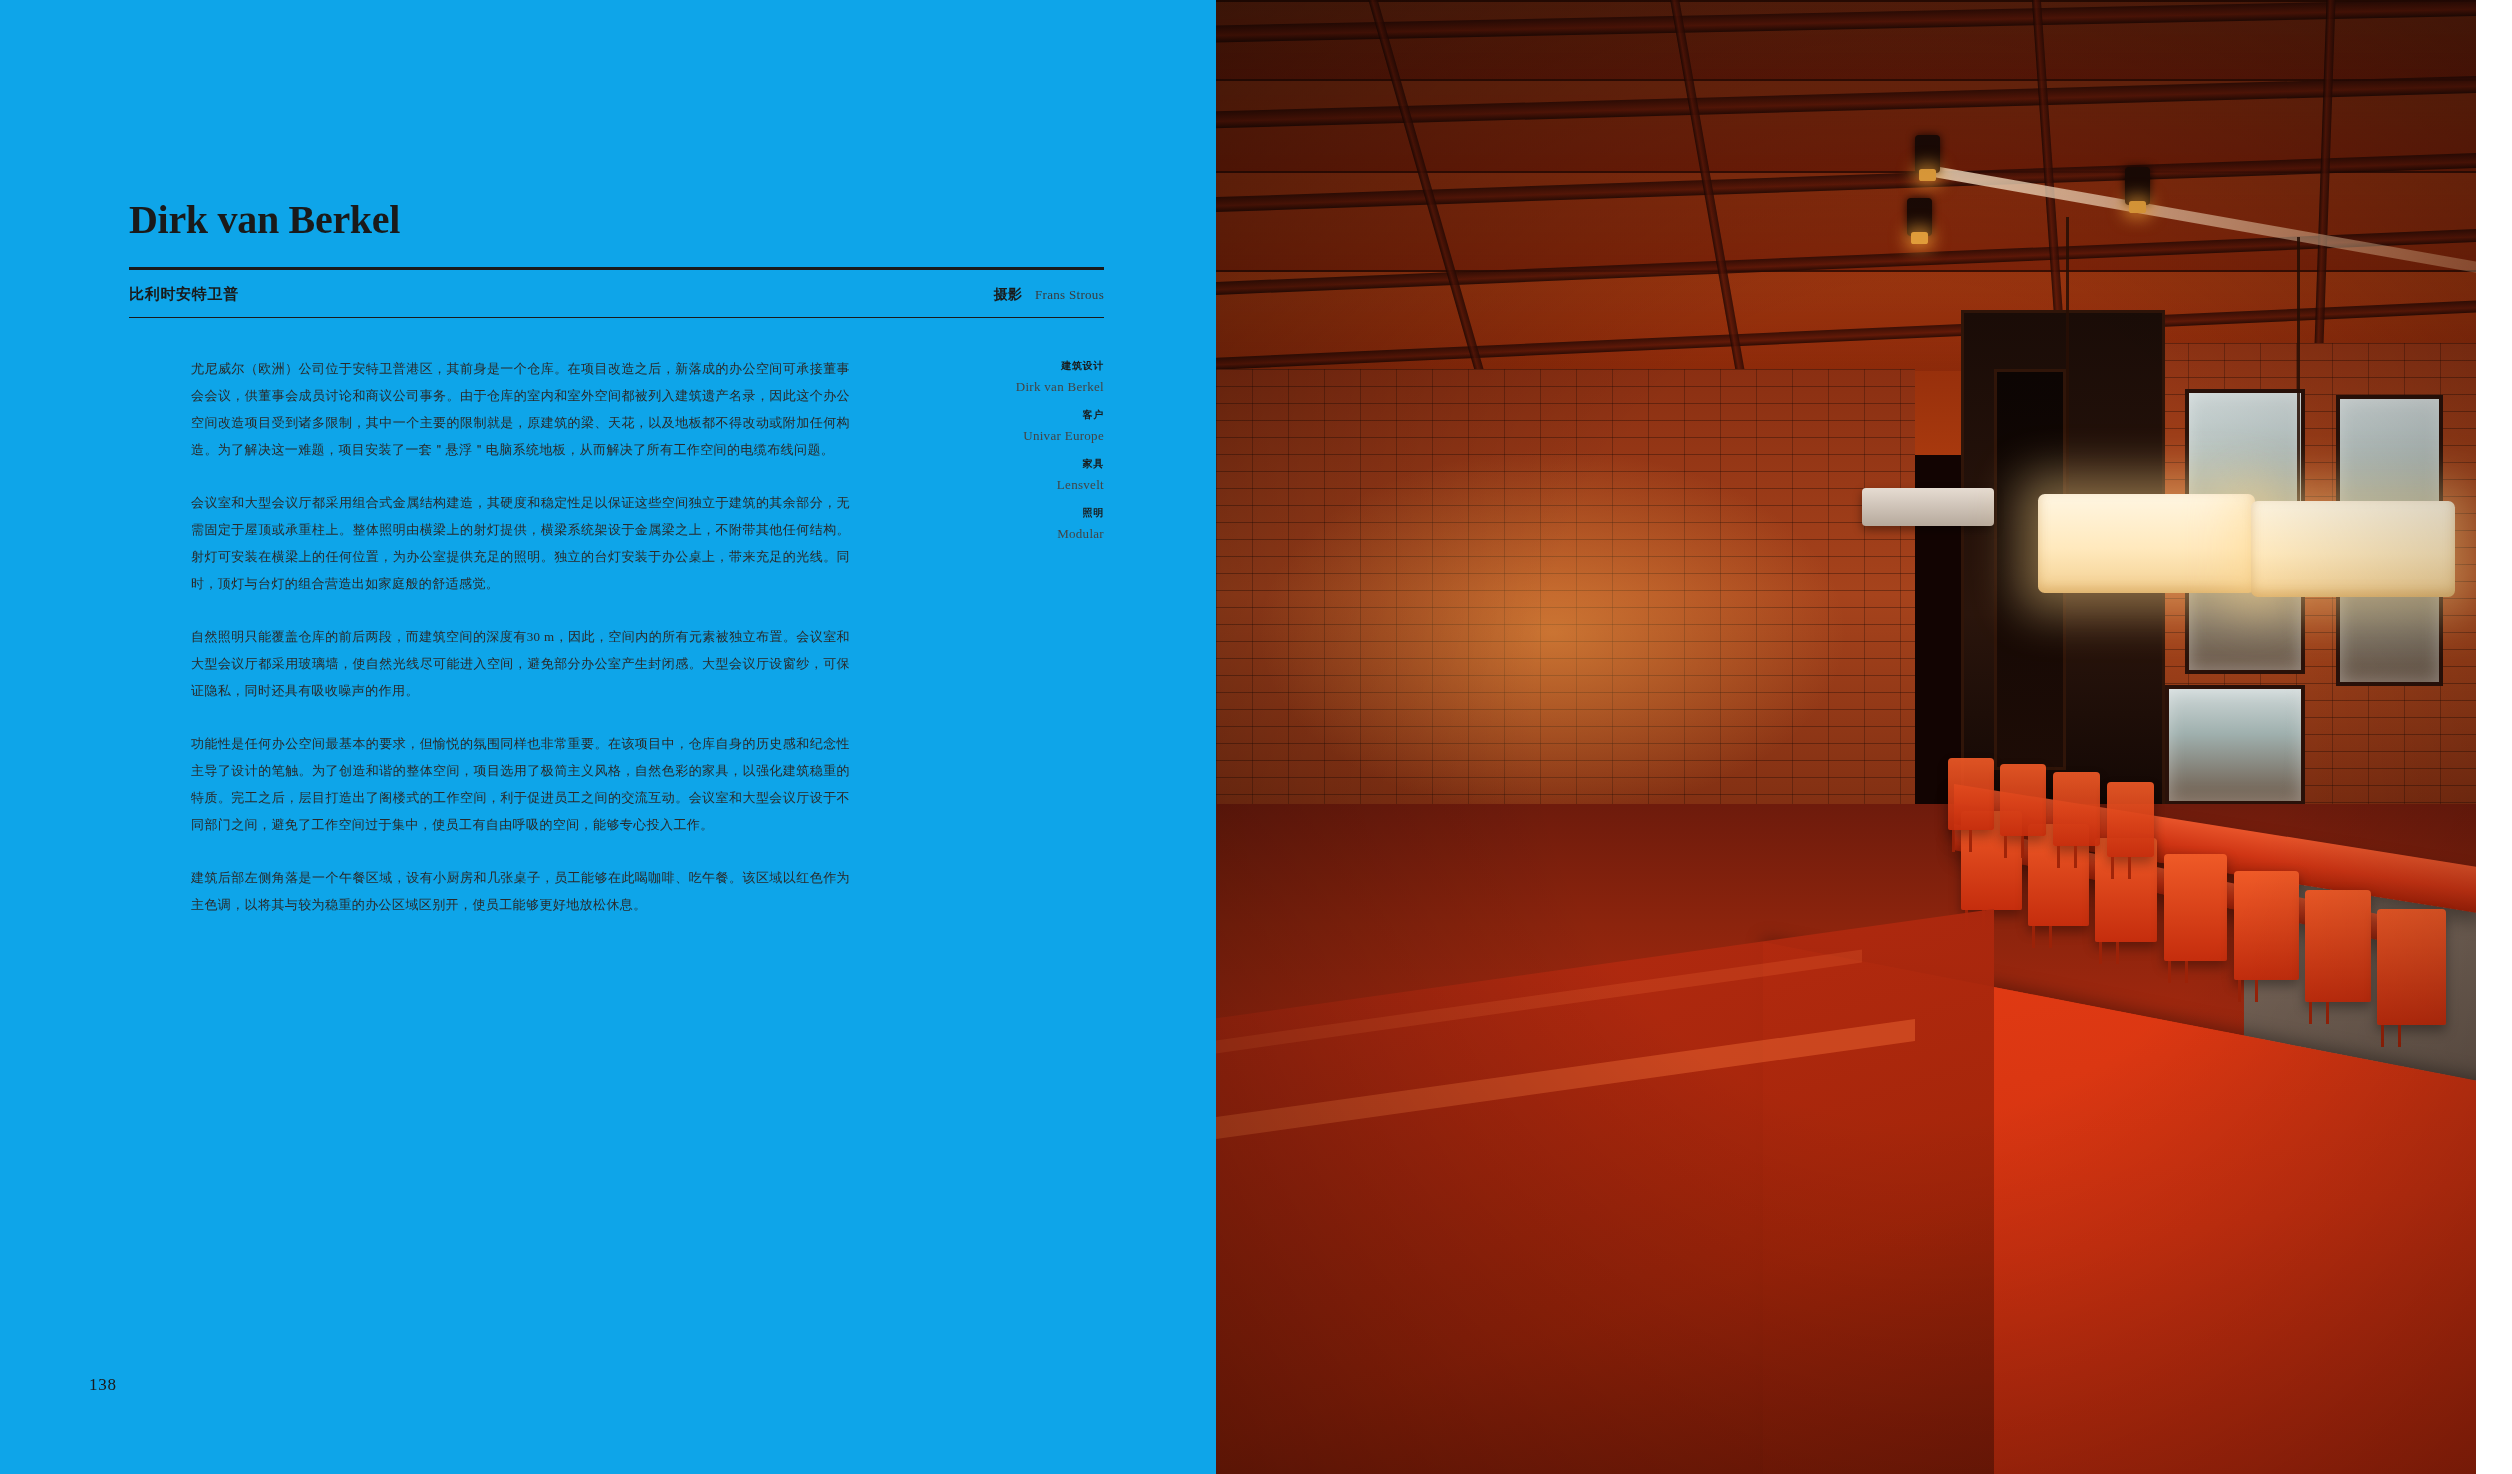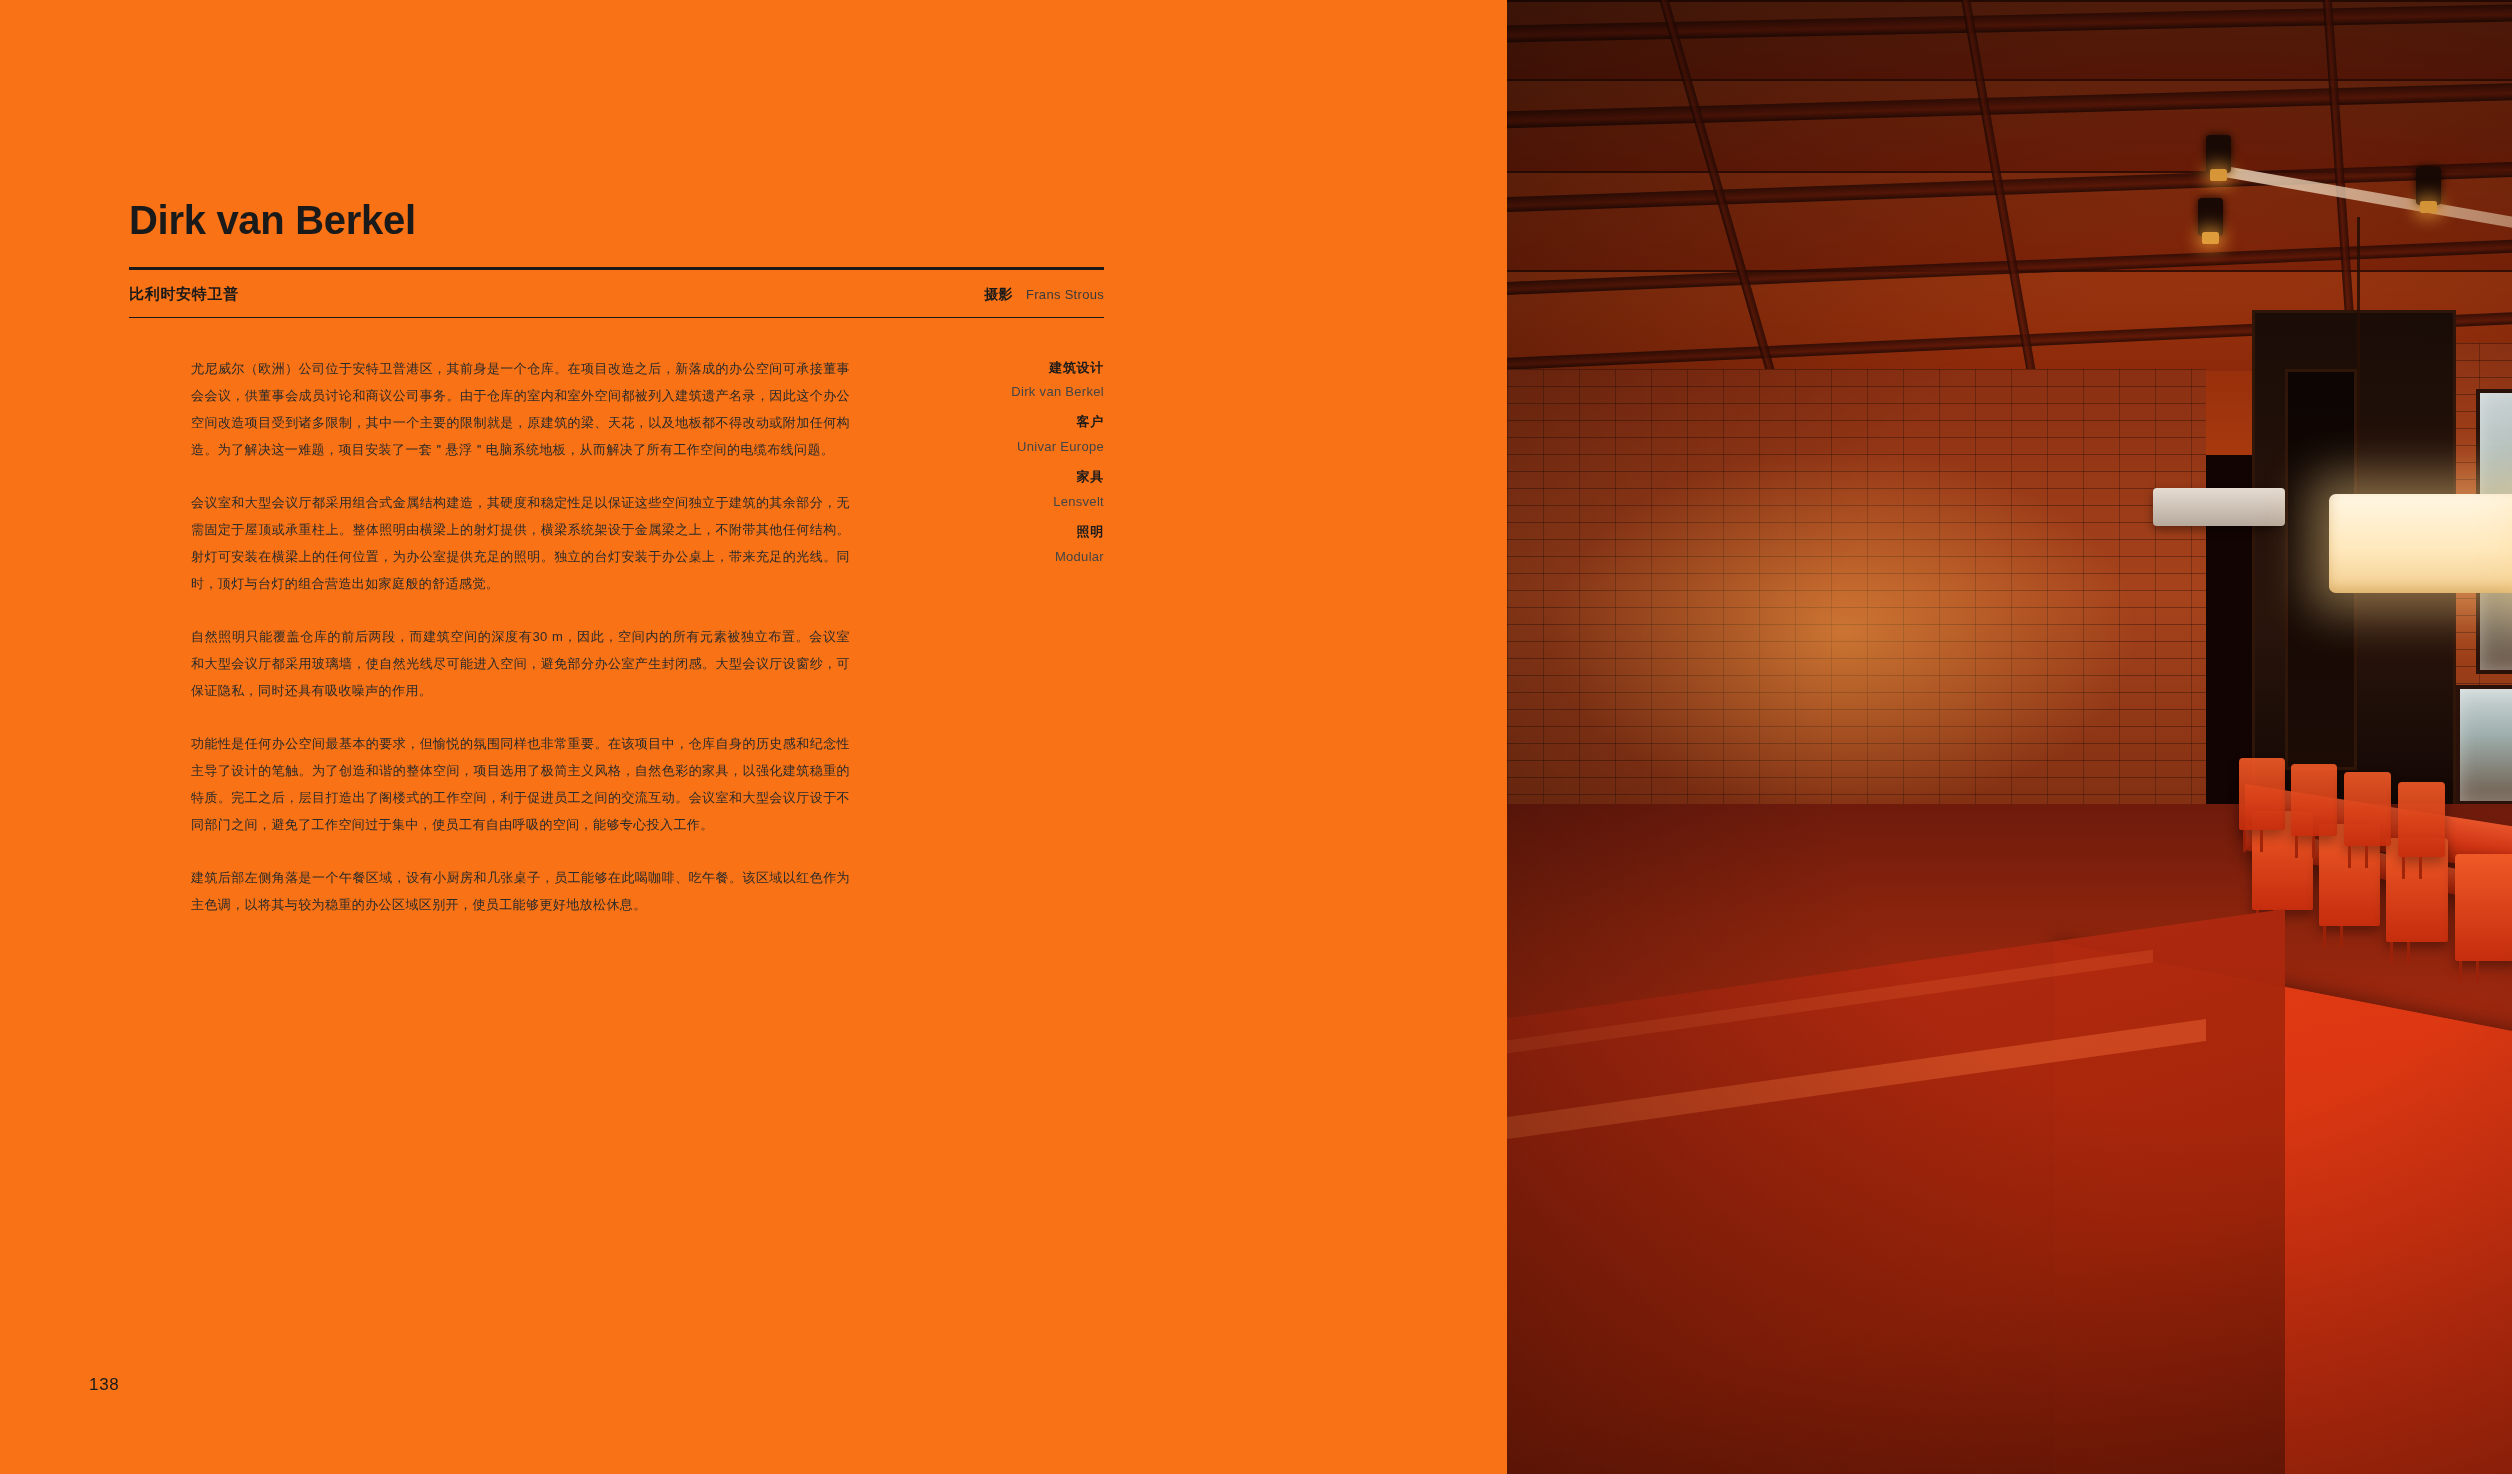--- a/index.html
+++ b/index.html
@@ -16,24 +16,25 @@
   }
   .page {
     position: absolute;
     inset: 0;
     display: flex;
     flex-direction: row;
   }
   
   .left-page {
     position: relative;
-    width: 1507px;
+    width: 1216px;
     height: 1474px;
-    background: #f97316;
+    background: #0ea5e9;
     flex: 0 0 auto;
+    font-family: Liberation Serif, serif;
   }
   .content {
     position: absolute;
     left: 129px;
     top: 198px;
     width: 975px;
   }
   .designer-name {
     font-size: 40px;
     font-weight: bold;
@@ -107,21 +108,21 @@
     text-align: justify;
     letter-spacing: 0.4px;
   }
   .credits {
     width: 217px;
     flex: 0 0 auto;
     text-align: right;
     padding-top: 1.3px;
   }
   .credits .cred-label {
-    font-size: 13px;
+    font-size: 10px;
     font-weight: bold;
     color: #1a1a1a;
     letter-spacing: 0.7px;
     line-height: 1.9;
   }
   .credits .cred-value {
     font-size: 13px;
     color: #444444;
     letter-spacing: 0.3px;
     line-height: 1.9;

